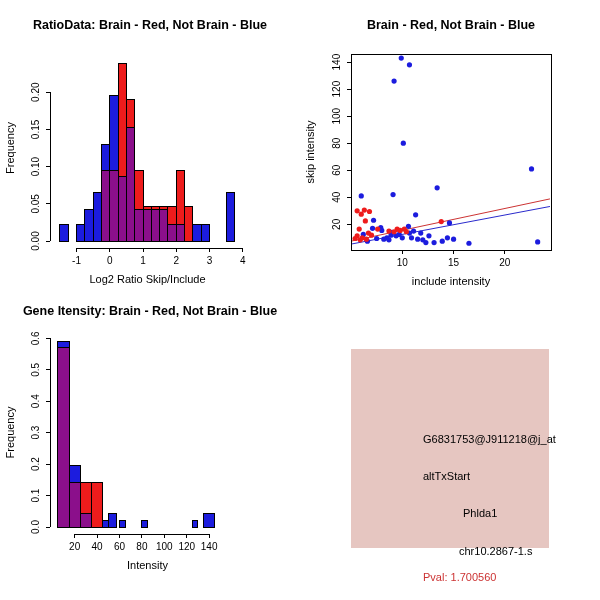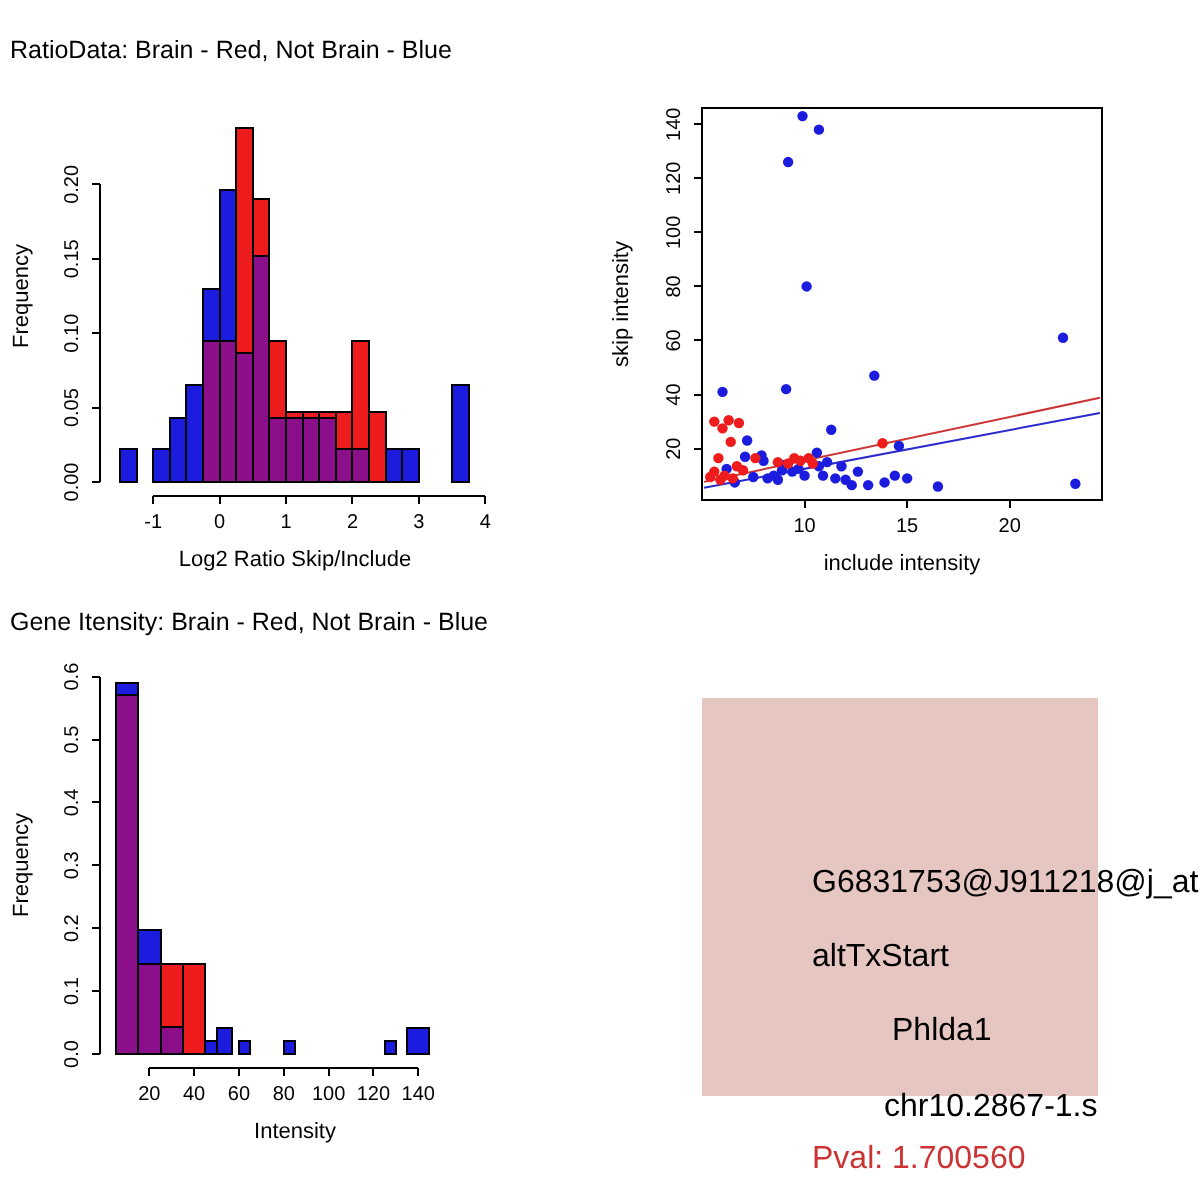--- a/index.html
+++ b/index.html
@@ -3,31 +3,31 @@
 <meta charset="utf-8">
 <style>
   html,body{margin:0;padding:0;}
   body{
     width:600px;height:600px;background:#FFFFFF;
     font-family:"Liberation Sans", sans-serif;
     position:relative;overflow:hidden;
   }
   .panel{position:absolute;width:300px;height:300px;}
   .panel-title{
-    position:absolute;
-    font-weight:normal;font-size:12.5px;color:#000;
+    position:absolute;text-align:center;
+    font-weight:bold;font-size:12.5px;color:#000;
     white-space:nowrap;
   }
   svg{position:absolute;left:0;top:0;}
   .infobox{
     position:absolute;
   }
   .infoline{
-    position:absolute;left:55px;
-    font-size:16px;color:#000;white-space:nowrap;
+    position:absolute;left:72px;
+    font-size:11px;color:#000;white-space:nowrap;
   }
 </style>
 </head>
 <body>
 
 <div class="panel" style="left:0;top:0">
   <div class="panel-title" style="left:5px;top:18px;width:290px">RatioData: Brain - Red, Not Brain - Blue</div>
   <svg id="svg-tl" width="300" height="300">
       <line x1="76.57580919931857" y1="248" x2="242.67461669505963" y2="248" stroke="#000000" shape-rendering="crispEdges"></line>
       <line x1="76.57580919931857" y1="248" x2="76.57580919931857" y2="252" stroke="#000000" shape-rendering="crispEdges"></line>
@@ -96,20 +96,21 @@
         <rect x="143.01533219761498" y="209.008" width="8.304940374787037" height="31.99199999999999" fill="#8B0F8B" stroke="#000000" stroke-width="1" shape-rendering="crispEdges"></rect>
         <rect x="151.32027257240202" y="209.008" width="8.304940374787066" height="31.99199999999999" fill="#8B0F8B" stroke="#000000" stroke-width="1" shape-rendering="crispEdges"></rect>
         <rect x="159.62521294718908" y="209.008" width="8.304940374787066" height="31.99199999999999" fill="#8B0F8B" stroke="#000000" stroke-width="1" shape-rendering="crispEdges"></rect>
         <rect x="167.93015332197615" y="224.632" width="8.304940374787037" height="16.367999999999995" fill="#8B0F8B" stroke="#000000" stroke-width="1" shape-rendering="crispEdges"></rect>
         <rect x="176.2350936967632" y="224.632" width="8.304940374787066" height="16.367999999999995" fill="#8B0F8B" stroke="#000000" stroke-width="1" shape-rendering="crispEdges"></rect>
       </g>
     </svg>
 </div>
 
 <div class="panel" style="left:300px;top:0">
+  <div class="panel-title" style="left:1px;top:18px;width:300px">Brain - Red, Not Brain - Blue</div>
   <svg id="svg-tr" width="300" height="300">
       <rect x="51" y="54" width="200" height="196" fill="none" stroke="#000000" stroke-width="1" shape-rendering="crispEdges"></rect>
       <line x1="102.28205128205127" y1="250" x2="102.28205128205127" y2="254" stroke="#000000" shape-rendering="crispEdges"></line>
       <text x="102.28205128205127" y="266" font-size="10px" fill="#000000" text-anchor="middle" font-family="Liberation Sans, sans-serif">10</text>
       <line x1="153.56410256410254" y1="250" x2="153.56410256410254" y2="254" stroke="#000000" shape-rendering="crispEdges"></line>
       <text x="153.56410256410254" y="266" font-size="10px" fill="#000000" text-anchor="middle" font-family="Liberation Sans, sans-serif">15</text>
       <line x1="204.84615384615387" y1="250" x2="204.84615384615387" y2="254" stroke="#000000" shape-rendering="crispEdges"></line>
       <text x="204.84615384615387" y="266" font-size="10px" fill="#000000" text-anchor="middle" font-family="Liberation Sans, sans-serif">20</text>
       <line x1="47" y1="224.31724137931033" x2="51" y2="224.31724137931033" stroke="#000000" shape-rendering="crispEdges"></line>
       <text x="40" y="224.31724137931033" font-size="10px" fill="#000000" text-anchor="middle" font-family="Liberation Sans, sans-serif" transform="rotate(-90 40 224.31724137931033)">20</text>

